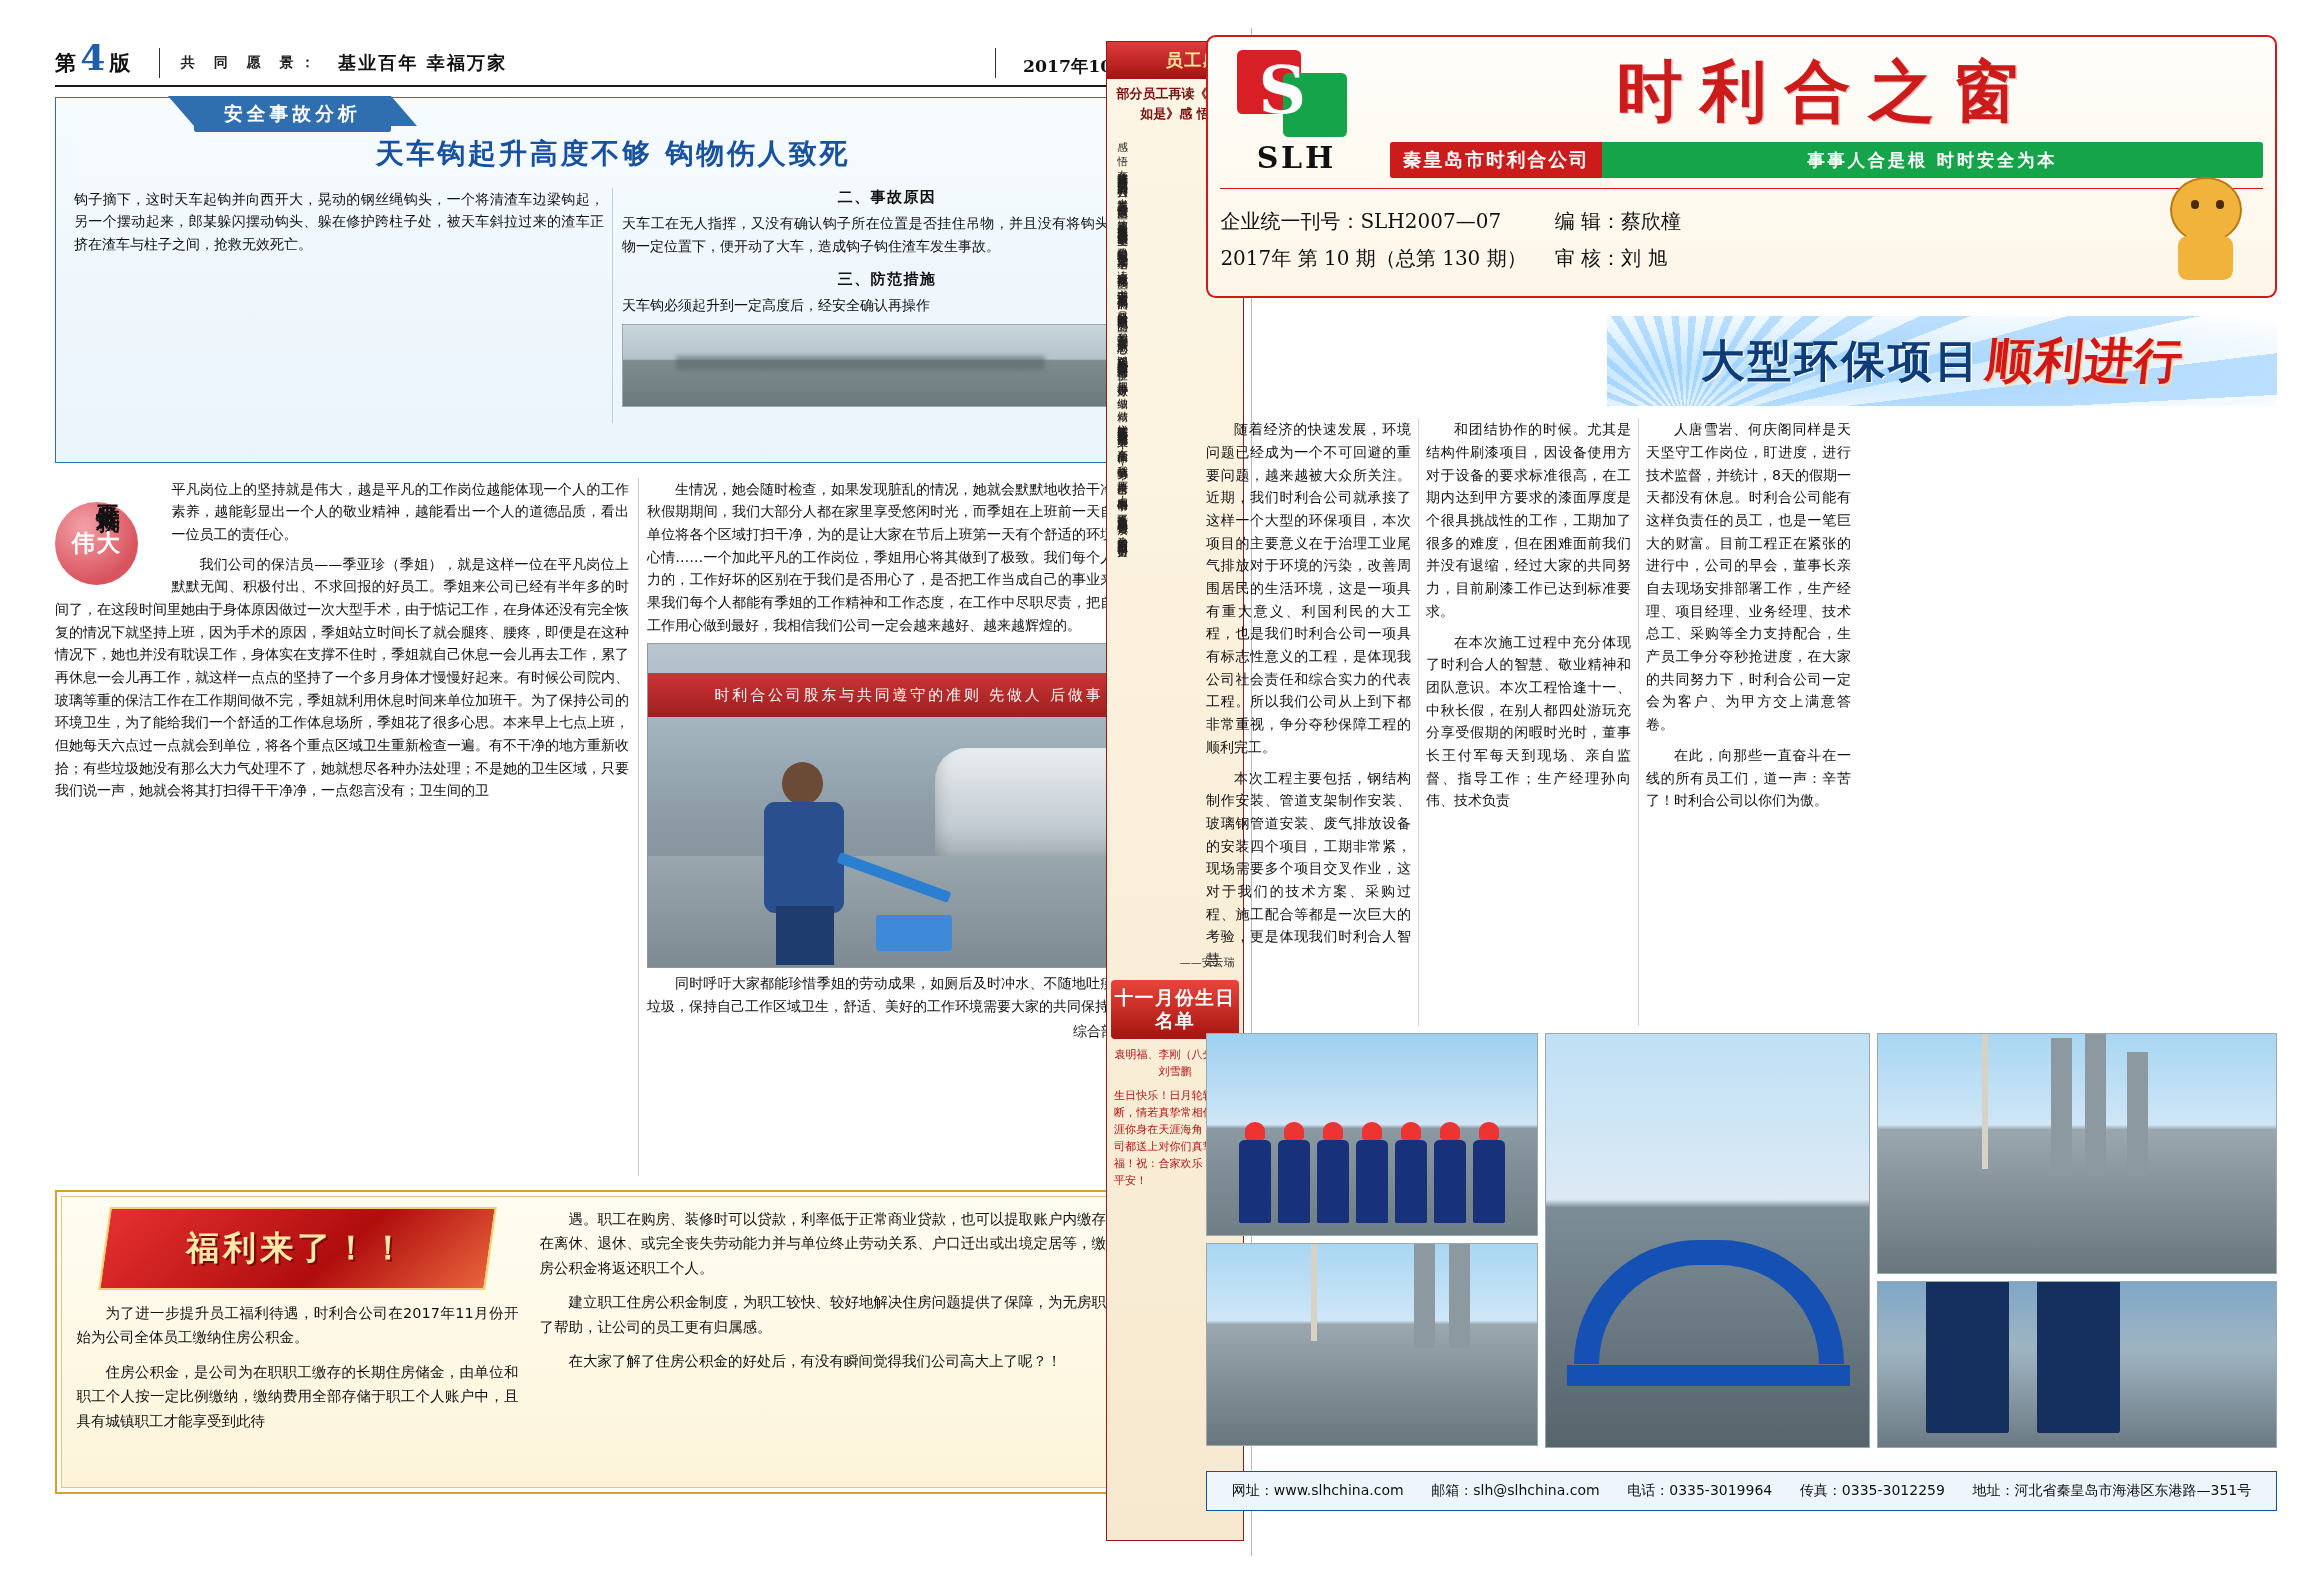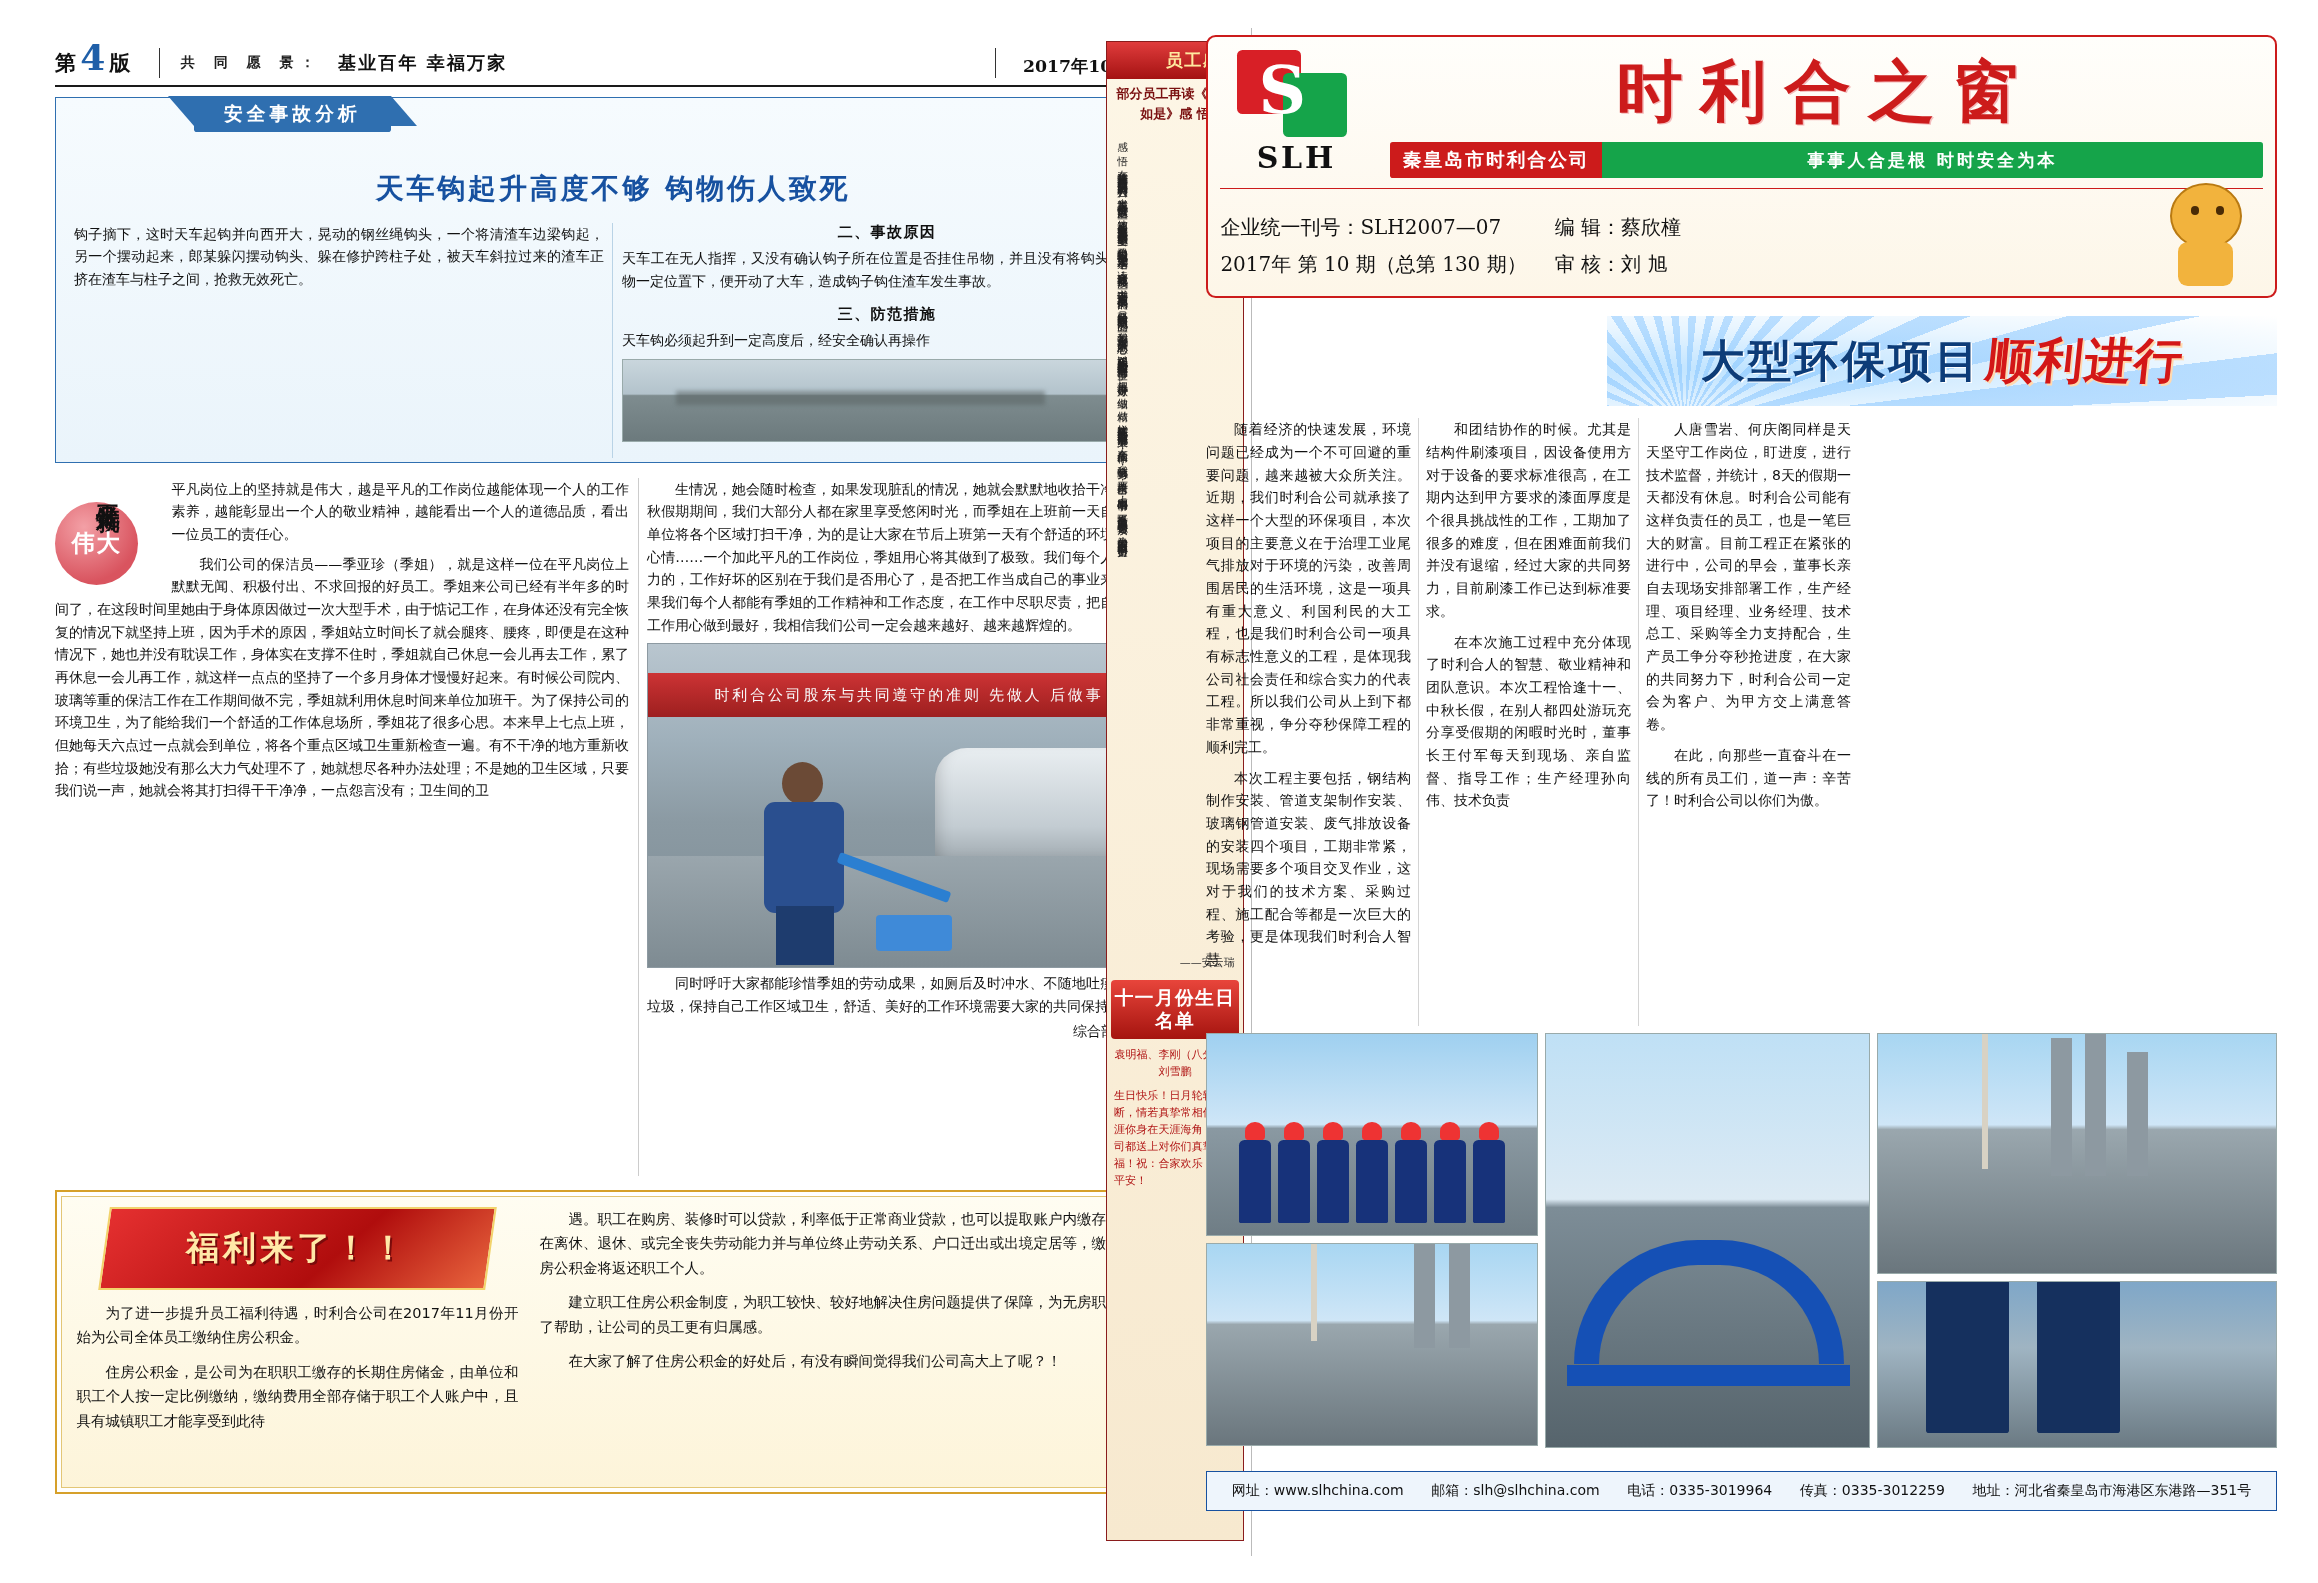--- a/index.html
+++ b/index.html
@@ -56,21 +56,21 @@
   }
   .section-banner:before {
     content:""; position:absolute; left:-26px; top:0; width:0;height:0;
     border-top:30px solid #2f6fb0; border-left:26px solid transparent;
   }
   .section-banner:after {
     content:""; position:absolute; right:-26px; top:0; width:0;height:0;
     border-bottom:30px solid #2f6fb0; border-right:26px solid transparent;
   }
   .accident-title {
-    margin-top:61px; text-align:center;
+    margin-top:26px; text-align:center;
     font-size:28px; font-weight:bold; color:#1751a0;
     letter-spacing:2.8px;
     font-family:"DejaVu Serif","Liberation Serif",serif;
   }
   .accident-cols {
     margin-top:15px; display:flex; gap:18px; height:235px;
   }
   .acol { flex:1; position:relative; }
   .acol + .acol:before {
     content:""; position:absolute; left:-9.7px; top:0; bottom:0; width:0.7px; background:#b9d3e6;
@@ -248,21 +248,21 @@
   .np-strip .co {
     background:#cc1b1b; color:#fff; font-size:18.7px; font-weight:bold; letter-spacing:2.1px;
     padding:0 12.4px; display:flex; align-items:center; white-space:nowrap;
   }
   .np-strip .slogan {
     flex:1; background:#15a44a; color:#fff; font-size:17.3px; font-weight:bold; letter-spacing:2.8px;
     display:flex; align-items:center; justify-content:center; white-space:nowrap;
   }
   .np-bottom {
     margin-top:9.7px; display:flex; align-items:center; gap:28px;
-    border-top:1.4px solid #cc1b1b; padding-top:20px; position:relative;
+    border-top:1.4px solid #cc1b1b; padding-top:14px; position:relative;
   }
   .np-meta-l { font-size:20px; line-height:1.85; font-family:"DejaVu Serif","Liberation Serif",serif;}
   .np-meta-r { font-size:20px; line-height:1.85; font-family:"DejaVu Serif","Liberation Serif",serif;}
   .mascot {
     position:absolute; right:4.1px; bottom:-5.5px; width:104px; height:118px;
   }
   .mascot .face{
     position:absolute;left:15px;top:12.4px;width:72px;height:66px;border-radius:50%;
     background:#f2b33d; border:2.1px solid #b97a12;
   }

